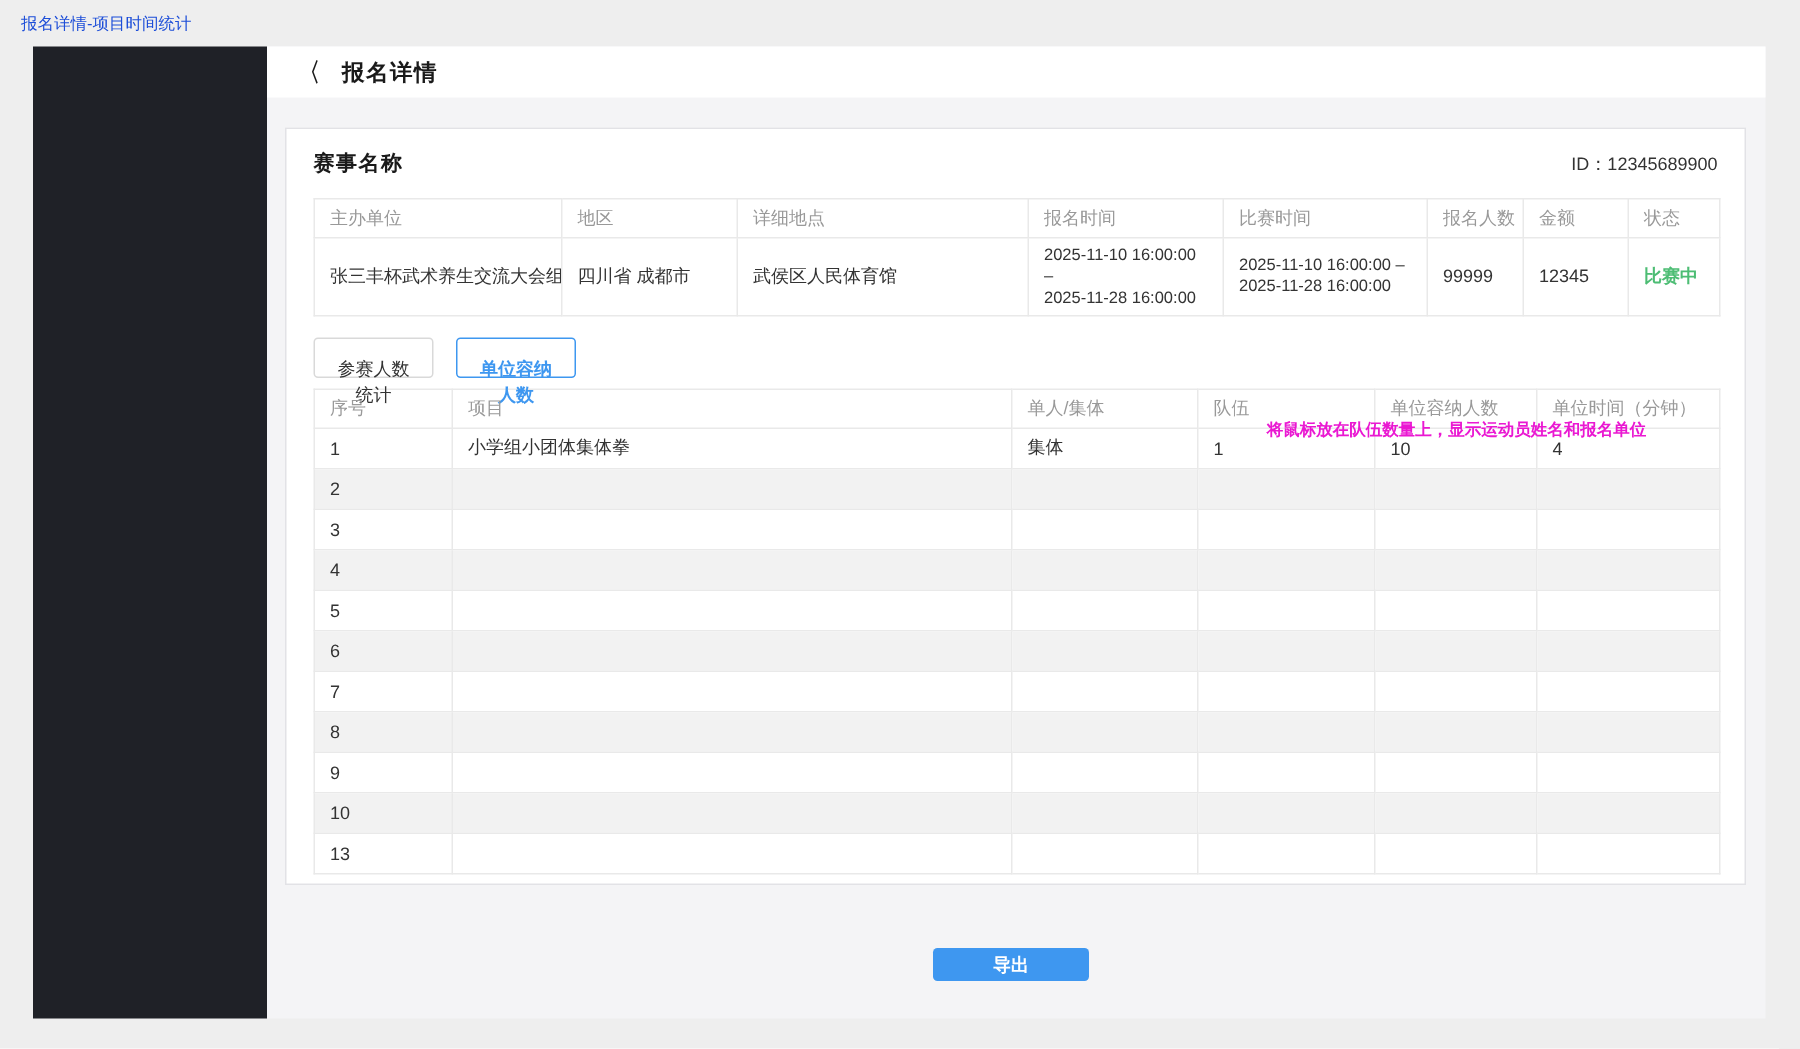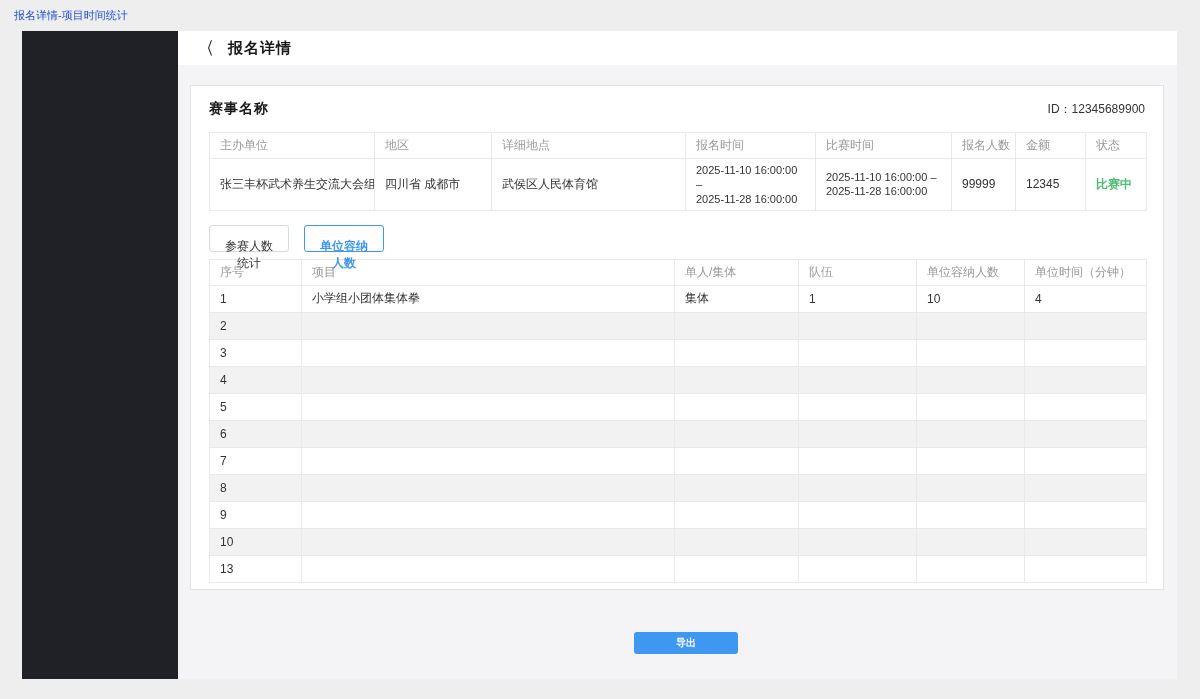--- a/index.html
+++ b/index.html
@@ -36,22 +36,22 @@
   }
   .sched{margin-top:7px;padding-left:36px;}
   .sched th{height:26px;}
   .sched td{height:27px;color:#333;}
   .sched tbody tr:nth-child(even){background:#f2f2f2;}
   .annotation{
     position:absolute;left:570px;top:193px;width:420px;text-align:center;
     font-size:11px;font-weight:bold;pointer-events:none;
   }
   .export-btn{
-    position:absolute;left:443px;top:546px;width:104px;height:22px;
-    border:none;border-radius:3px;color:#fff;font-size:10px;font-weight:bold;
+    position:absolute;left:431px;top:546px;width:104px;height:22px;
+    border:none;border-radius:3px;color:#fff;font-size:12px;font-weight:bold;
     font-family:inherit;cursor:pointer;padding:0;
   }
 </style>
 </head>
 <body>
 
 <div class="window-title">报名详情-项目时间统计</div>
 
 <div class="sidebar" style="background: rgb(31, 33, 39);"></div>
 
@@ -217,16 +217,17 @@
             <td>13</td>
             <td></td>
             <td></td>
             <td></td>
             <td></td>
             <td></td>
           </tr>
         </tbody>
     </table>
 
+    <div class="annotation" style="color: rgb(234, 24, 210);">将鼠标放在队伍数量上，显示运动员姓名和报名单位</div>
 
     <button class="export-btn" style="background: rgb(62, 151, 240);">导出</button>
   </div>
 </div>
 
 </body></html>

